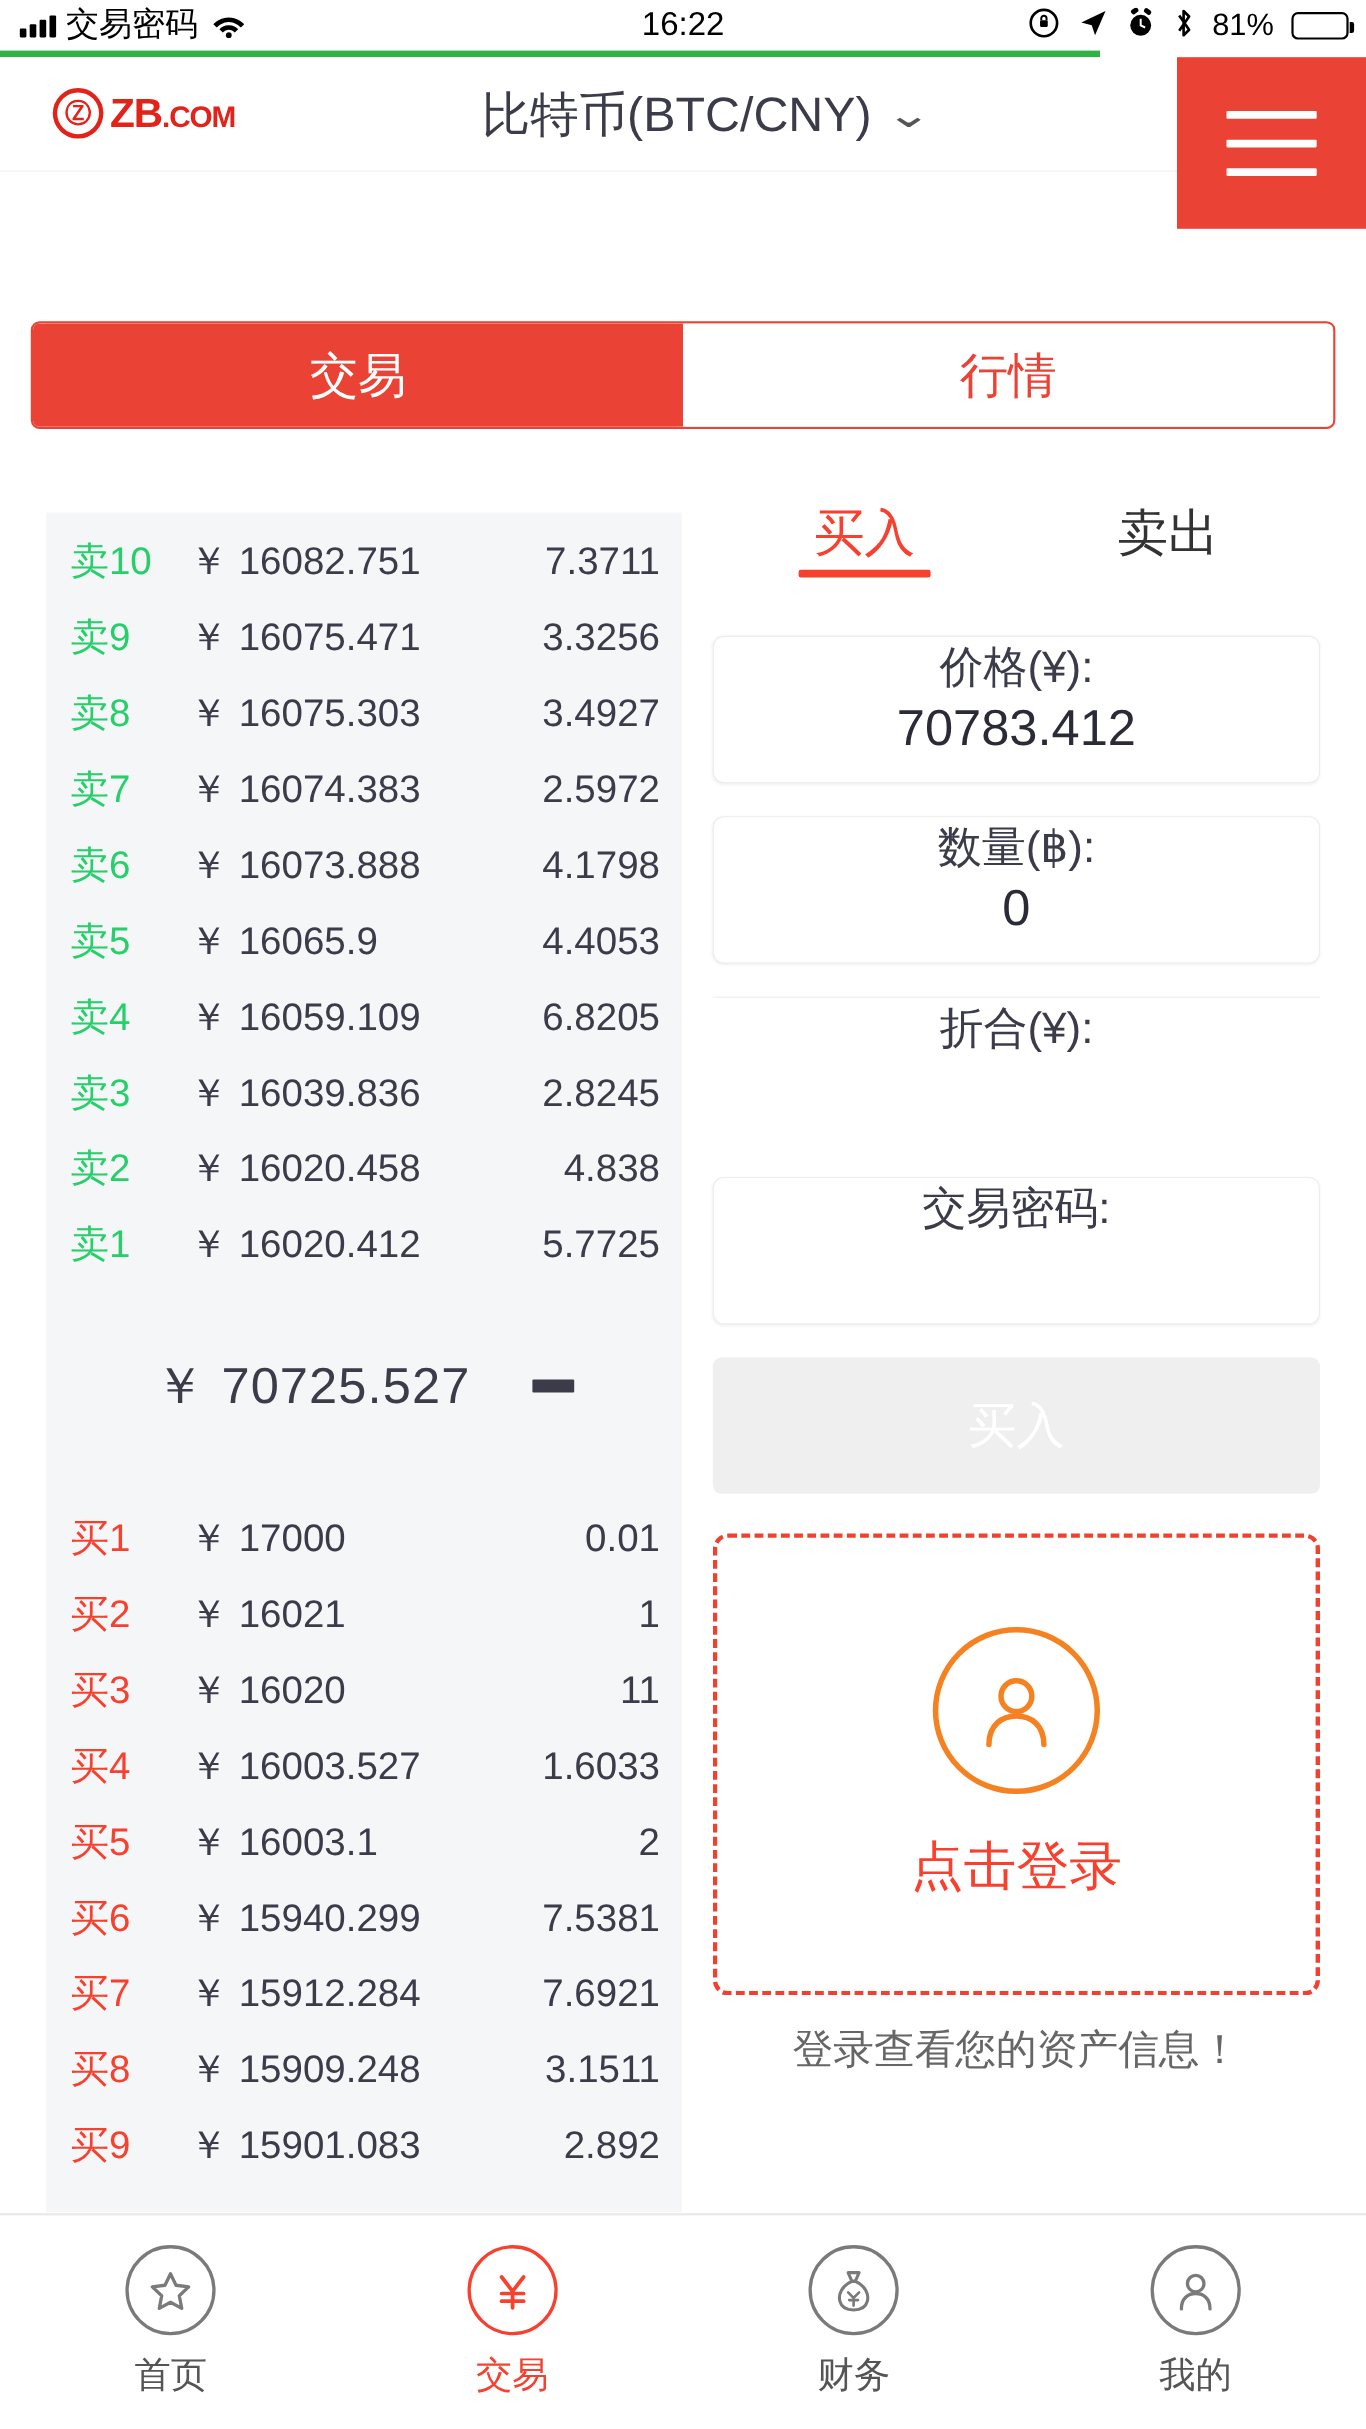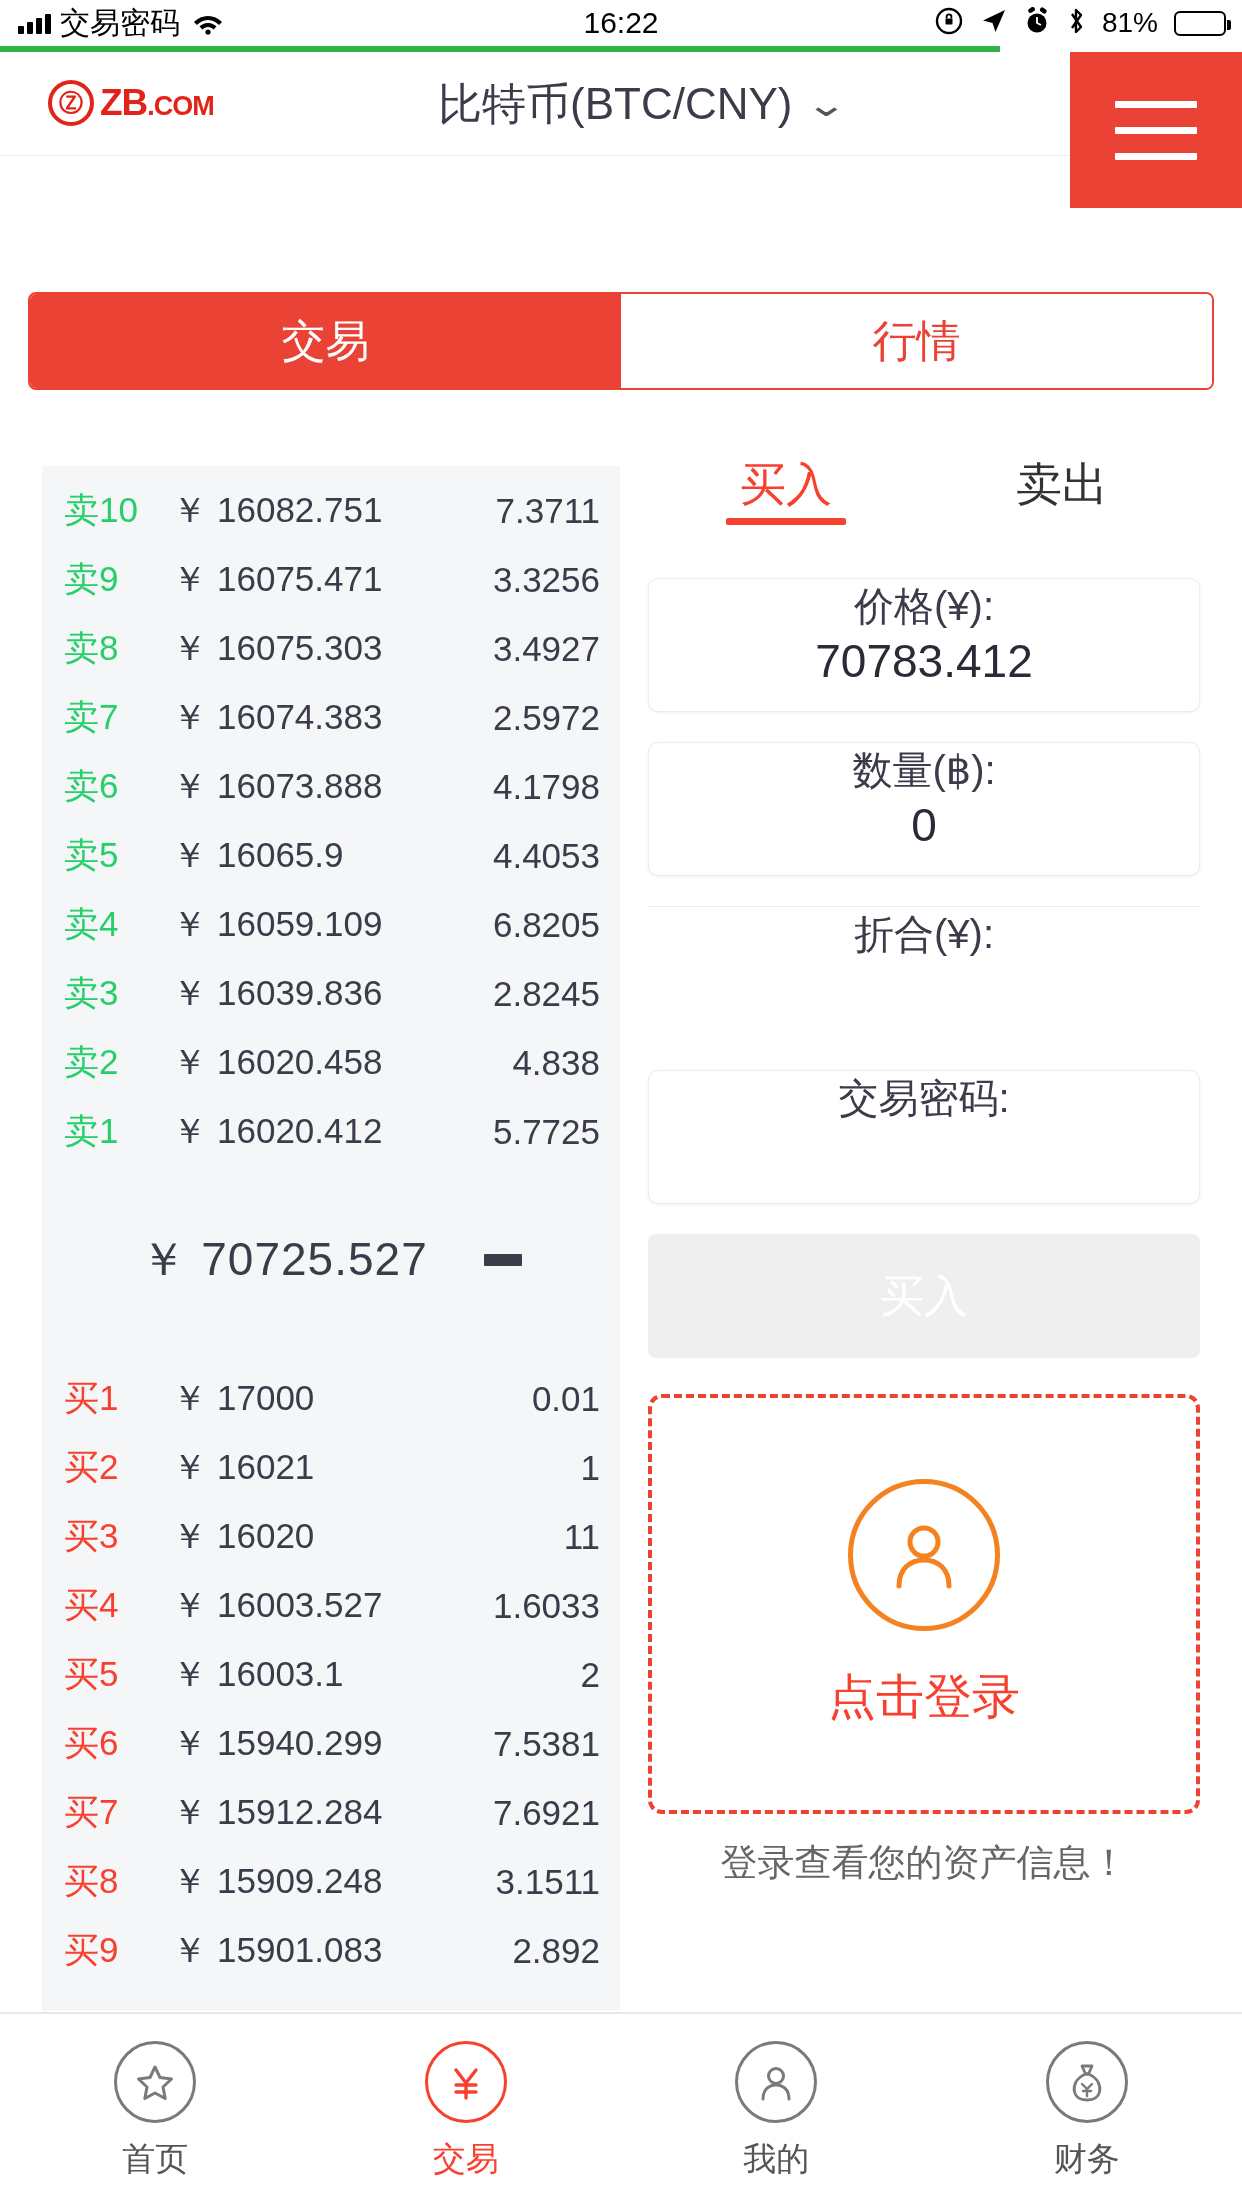--- a/index.html
+++ b/index.html
@@ -411,31 +411,31 @@
           <path d="M24 25 V40" stroke="#f8402f" stroke-width="3.4" stroke-linecap="round"></path>
           <path d="M14 27 H34" stroke="#f8402f" stroke-width="3.4" stroke-linecap="round"></path>
           <path d="M14 34 H34" stroke="#f8402f" stroke-width="3.4" stroke-linecap="round"></path>
         </svg>
       </span>
       <span class="nav-label">交易</span>
     </div>
     <div class="nav-item">
       <span class="nav-ico">
         <svg width="48" height="48" viewBox="0 0 48 48">
-          <circle cx="24" cy="18" r="7.5" fill="none" stroke="#7a7a7a" stroke-width="3"></circle>
-          <path d="M11 41 C11 31.5 17 27 24 27 C31 27 37 31.5 37 41" fill="none" stroke="#7a7a7a" stroke-width="3" stroke-linecap="round"></path>
-        </svg>
-      </span>
-      <span class="nav-label">我的</span>
-    </div>
-    <div class="nav-item">
-      <span class="nav-ico">
-        <svg width="48" height="48" viewBox="0 0 48 48">
           <path d="M19 8 L29 8 L25.5 16 L22.5 16 Z" fill="none" stroke="#7a7a7a" stroke-width="2.8" stroke-linejoin="round"></path>
           <path d="M22.5 16 C13 20 10 28 11.5 34 C13 40 18 42 24 42 C30 42 35 40 36.5 34 C38 28 35 20 25.5 16 Z" fill="none" stroke="#7a7a7a" stroke-width="2.8"></path>
           <path d="M19 26 L24 31 L29 26 M24 31 V38 M20 33 H28" fill="none" stroke="#7a7a7a" stroke-width="2.4" stroke-linecap="round"></path>
         </svg>
       </span>
       <span class="nav-label">财务</span>
     </div>
+    <div class="nav-item">
+      <span class="nav-ico">
+        <svg width="48" height="48" viewBox="0 0 48 48">
+          <circle cx="24" cy="18" r="7.5" fill="none" stroke="#7a7a7a" stroke-width="3"></circle>
+          <path d="M11 41 C11 31.5 17 27 24 27 C31 27 37 31.5 37 41" fill="none" stroke="#7a7a7a" stroke-width="3" stroke-linecap="round"></path>
+        </svg>
+      </span>
+      <span class="nav-label">我的</span>
+    </div>
   </div>
 
 </div>
 
 </body></html>

